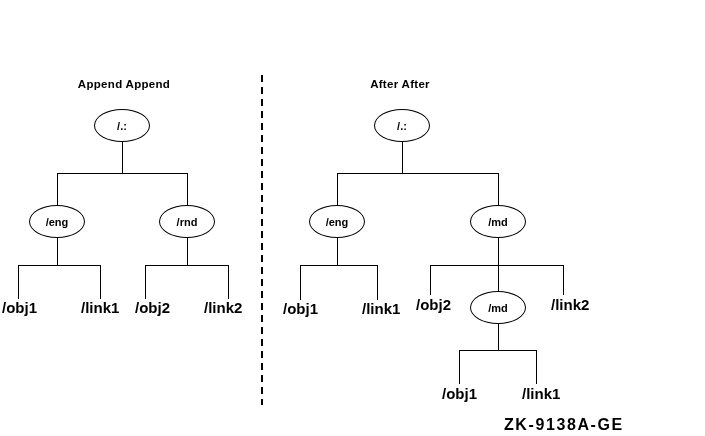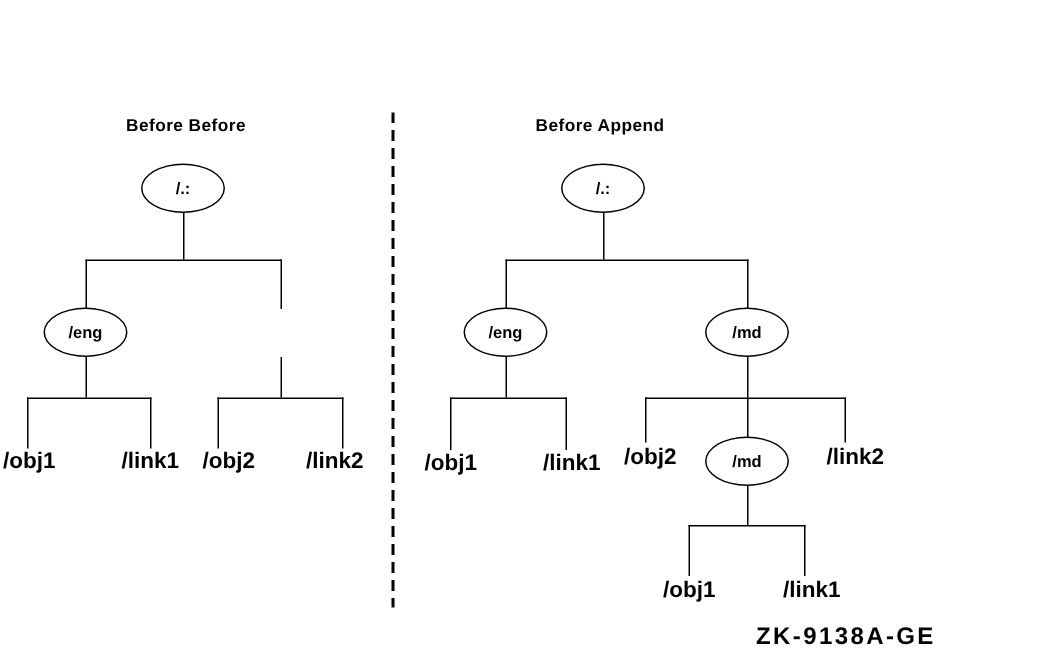--- a/index.html
+++ b/index.html
@@ -26,52 +26,55 @@
   .caption{
     position:absolute;font-size:16px;font-weight:bold;letter-spacing:1.6px;
     white-space:nowrap;
   }
 </style>
 </head>
 <body>
 
 <div id="canvas">
 
-  <div class="title" style="left:124px;top:78px;">Before Before</div>
+  <div class="title" style="left:124px;top:78px;">Append Append</div>
 
   <div class="ellipse" style="left:94px;top:109px;">
     <span>/.:</span>
   </div>
   <div class="vline" style="left:122px;top:142px;height:31px;"></div>
   <div class="hline" style="left:57px;top:173px;width:131px;"></div>
   <div class="vline" style="left:57px;top:173px;height:33px;"></div>
   <div class="vline" style="left:187px;top:173px;height:33px;"></div>
 
   <div class="ellipse" style="left:29px;top:205px;">
     <span>/eng</span>
   </div>
 
+  <div class="ellipse" style="left:159px;top:205px;">
+    <span>/rnd</span>
+  </div>
 
   <div class="vline" style="left:57px;top:238px;height:27px;"></div>
   <div class="hline" style="left:18px;top:265px;width:83px;"></div>
   <div class="vline" style="left:18px;top:265px;height:34px;"></div>
   <div class="vline" style="left:100px;top:265px;height:34px;"></div>
   <div class="leaf" style="left:2px;top:299px;">/obj1</div>
   <div class="leaf" style="left:81px;top:299px;">/link1</div>
 
   <div class="vline" style="left:187px;top:238px;height:27px;"></div>
   <div class="hline" style="left:145px;top:265px;width:84px;"></div>
   <div class="vline" style="left:145px;top:265px;height:34px;"></div>
   <div class="vline" style="left:228px;top:265px;height:34px;"></div>
   <div class="leaf" style="left:135px;top:299px;">/obj2</div>
   <div class="leaf" style="left:204px;top:299px;">/link2</div>
 
   <div class="divider" style="left:261px;top:75px;height:330px;"></div>
 
-  <div class="title" style="left:400px;top:78px;">Before Append</div>
+  <div class="title" style="left:400px;top:78px;">After After</div>
 
   <div class="ellipse" style="left:374px;top:109px;">
     <span>/.:</span>
   </div>
   <div class="vline" style="left:402px;top:142px;height:31px;"></div>
   <div class="hline" style="left:337px;top:173px;width:162px;"></div>
   <div class="vline" style="left:337px;top:173px;height:33px;"></div>
   <div class="vline" style="left:498px;top:173px;height:33px;"></div>
 
   <div class="ellipse" style="left:309px;top:205px;">

